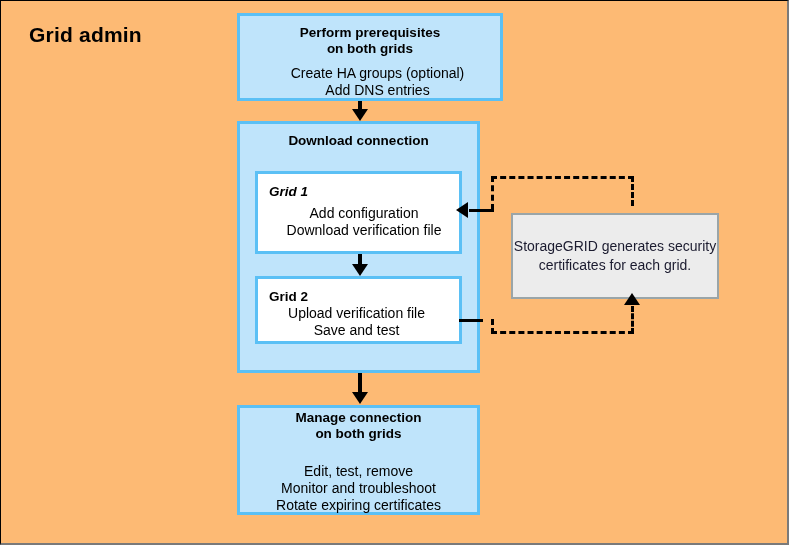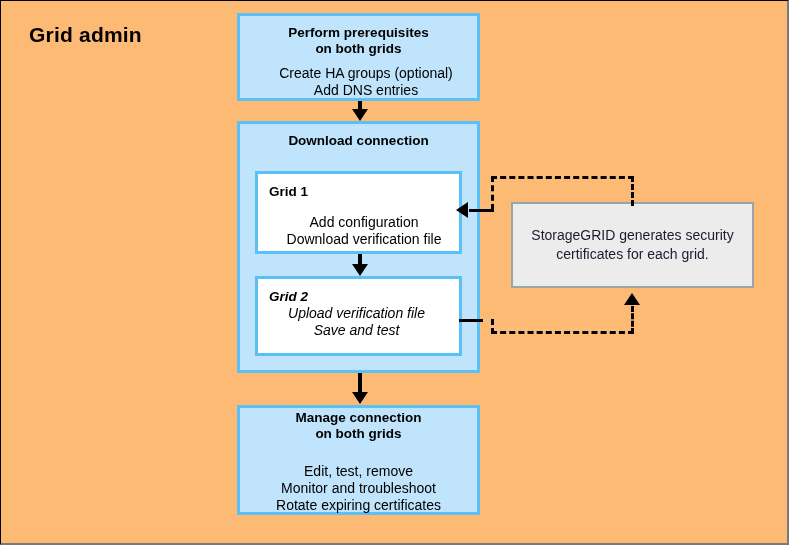--- a/index.html
+++ b/index.html
@@ -144,67 +144,67 @@
     border-left: 3px dashed #000000;
   }
 </style>
 </head>
 <body>
 
 <div id="canvas">
 
   <div id="role-title">Grid admin</div>
 
-  <div class="blue-box" style="left:236px; top:12px; width:243px; height:88px;">
+  <div class="blue-box" style="left:236px; top:12px; width:266px; height:88px;">
     <div class="box-heading" style="margin-top:9px;">Perform prerequisites
 on both grids</div>
     <div class="box-body body-center" style="margin-top:8px;padding-left:15px;">Create HA groups (optional)
 Add DNS entries</div>
   </div>
 
   <div class="v-arrow" style="left:359px; top:100px; height:20px;">
     <div class="shaft" style="height:10px;"></div>
     <div class="head" style="top:8px;"></div>
   </div>
 
   <div class="blue-box" style="left:236px; top:120px; width:243px; height:252px;">
     <div class="box-heading" style="margin-top:9px;">Download connection</div>
   </div>
 
   <div class="white-box" style="left:254px; top:170px; width:207px; height:83px;">
-    <div class="sub-title" style="margin:9px 0 14px 11px;">Grid 1</div>
+    <div class="sub-title" style="margin:9px 0 5px 11px;font-style:italic;">Grid 1</div>
     <div class="box-body body-left" style="margin:0 0 0 11px;">Add configuration
 Download verification file</div>
   </div>
 
   <div class="v-arrow" style="left:359px; top:253px; height:22px;">
     <div class="shaft" style="height:12px;"></div>
     <div class="head" style="top:10px;"></div>
   </div>
 
-  <div class="white-box" style="left:254px; top:275px; width:207px; height:80px;font-style:italic;">
+  <div class="white-box" style="left:254px; top:275px; width:207px; height:68px;">
     <div class="sub-title" style="margin:9px 0 0 11px;">Grid 2</div>
     <div class="box-body body-left" style="margin:0 15px 0 11px;">Upload verification file
 Save and test</div>
   </div>
 
   <div class="v-arrow" style="left:359px; top:372px; height:32px;">
     <div class="shaft" style="height:21px;"></div>
     <div class="head" style="top:19px;"></div>
   </div>
 
   <div class="blue-box" style="left:236px; top:404px; width:243px; height:110px;">
     <div class="box-heading" style="margin-top:2px;">Manage connection
 on both grids</div>
     <div class="box-body body-center" style="margin-top:21px;">Edit, test, remove
 Monitor and troubleshoot
 Rotate expiring certificates</div>
   </div>
 
-  <div class="gray-box" style="left:510px; top:201px; width:243px; height:86px;">
+  <div class="gray-box" style="left:510px; top:212px; width:208px; height:86px;">
     <div class="note-text" style="margin-top:22px;">StorageGRID generates security
 certificates for each grid.</div>
   </div>
 
   <div class="dash-v" style="left:630px; top:175px; height:30px;"></div>
 
   <div class="dash-h" style="left:490px; top:175px; width:143px;"></div>
 
   <div class="dash-v" style="left:490px; top:175px; height:34px;"></div>
 

